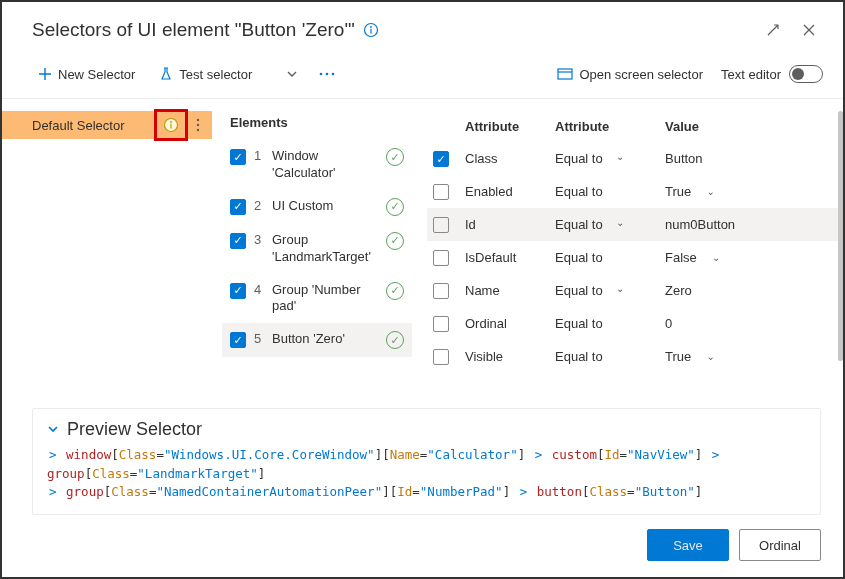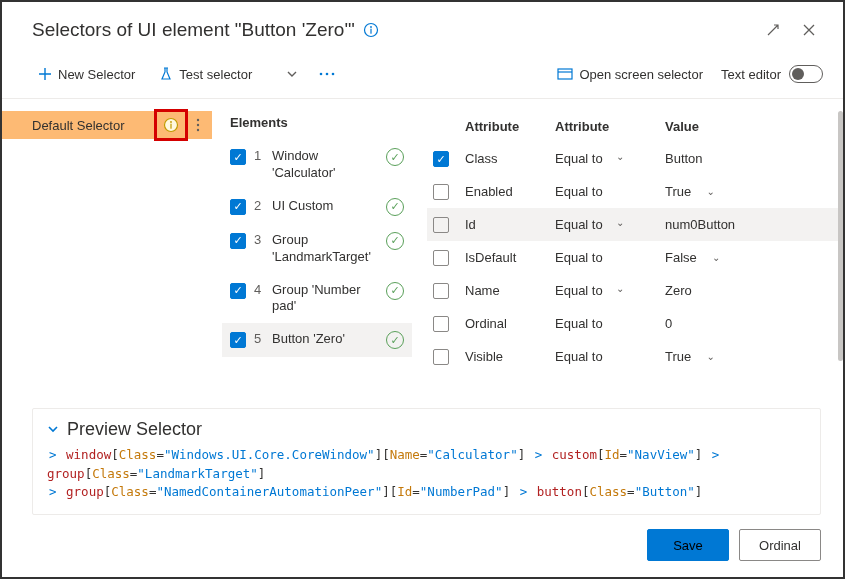--- a/index.html
+++ b/index.html
@@ -152,21 +152,21 @@
   .t-str  { color:#0078d4; }
   .t-gt   { color:#0078d4; margin:0 2px; }
   .footer {
     display:flex; justify-content:flex-end; gap:10px;
     padding:14px 22px 16px 0;
   }
   .btn {
     min-width:82px; height:32px; border-radius:2px; font-size:13px;
     display:flex; align-items:center; justify-content:center; cursor:pointer;
   }
-  .btn-primary { background:#0078d4; color:#000000; border:1px solid #0078d4; }
+  .btn-primary { background:#0078d4; color:#e5e5e5; border:1px solid #0078d4; }
   .btn-default { background:#fff; color:#323130; border:1px solid #8a8886; }
   svg { display:block; }
 </style>
 </head>
 <body>
 
 <div class="dialog">
 
   <div class="titlebar">
     <span class="title">Selectors of UI element "Button 'Zero'"</span>

